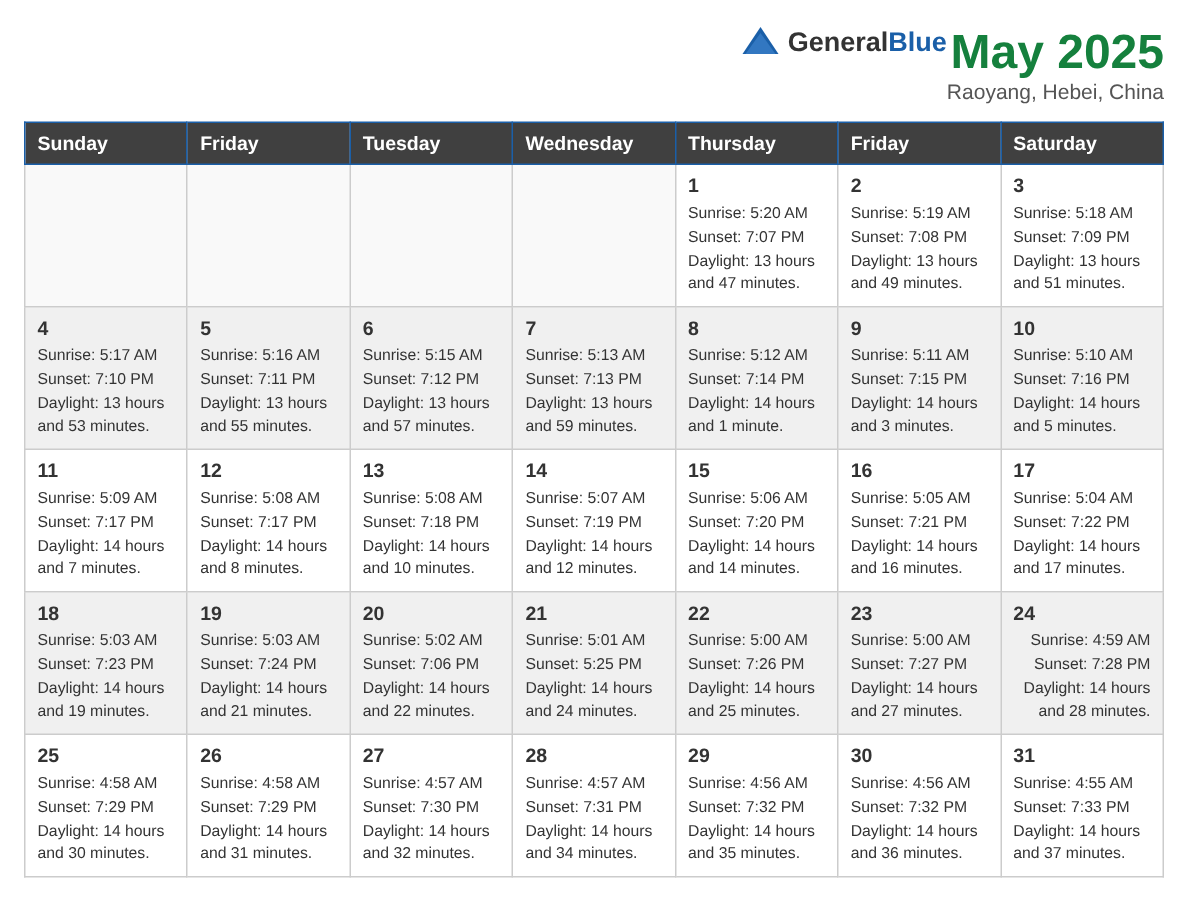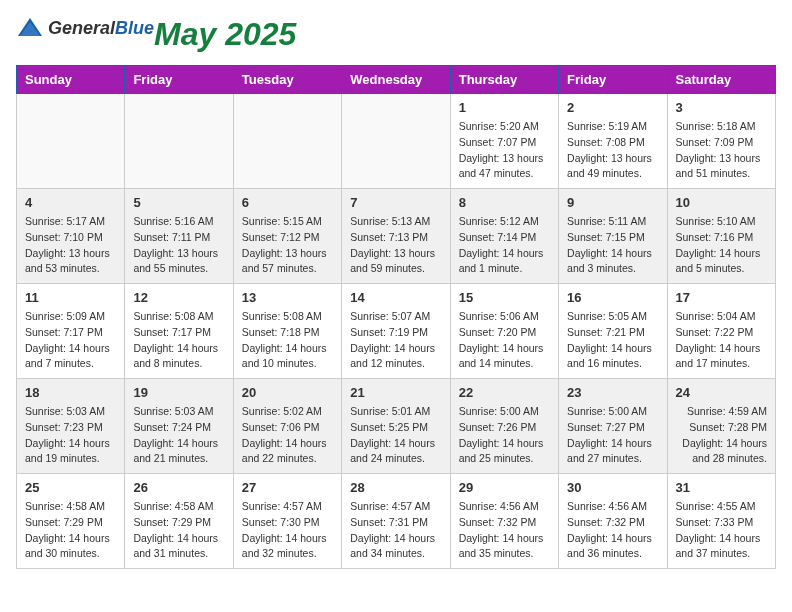--- a/index.html
+++ b/index.html
@@ -5,24 +5,23 @@
     * { box-sizing: border-box; margin: 0; padding: 0; }
     body {
       font-family: Arial, sans-serif;
       background: #fff;
       width: 792px;
       min-height: 612px;
       padding: 16px;
     }
     .header-area {
       display: flex;
-      justify-content: flex-start;
+      justify-content: flex-end;
       align-items: flex-start;
       margin-bottom: 12px;
-      font-style: italic;
     }
     .logo {
       display: flex;
       align-items: center;
       gap: 4px;
     }
     .logo-text-general {
       font-size: 18px;
       font-weight: bold;
       color: #333;
@@ -47,21 +46,21 @@
     .location {
       font-size: 14px;
       color: #555;
     }
     .calendar {
       width: 100%;
       border-collapse: collapse;
       border: 1px solid #ccc;
     }
     .calendar th {
-      background-color: #a21caf;
+      background-color: #404040;
       color: white;
       text-align: left;
       padding: 6px 8px;
       font-size: 13px;
       border: 1px solid #1a5fa8;
     }
     .calendar td {
       vertical-align: top;
       padding: 6px 8px;
       border: 1px solid #ccc;
@@ -100,20 +99,21 @@
     <svg class="logo-icon" viewBox="0 0 28 24" xmlns="http://www.w3.org/2000/svg">
       <polygon points="14,2 26,20 2,20" fill="#1a5fa8"></polygon>
       <polygon points="14,6 24,20 4,20" fill="#4a90d9" opacity="0.5"></polygon>
     </svg>
     <div>
       <span class="logo-text-general">General</span><span class="logo-text-blue">Blue</span>
     </div>
   </div>
   <div class="title-area">
     <div class="month-year">May 2025</div>
+    <div class="location">Raoyang, Hebei, China</div>
   </div>
 </div>
 
 <table class="calendar">
   <thead>
     <tr>
     <th>Sunday</th>
         <th>Friday</th>
         <th>Tuesday</th>
         <th>Wednesday</th>

